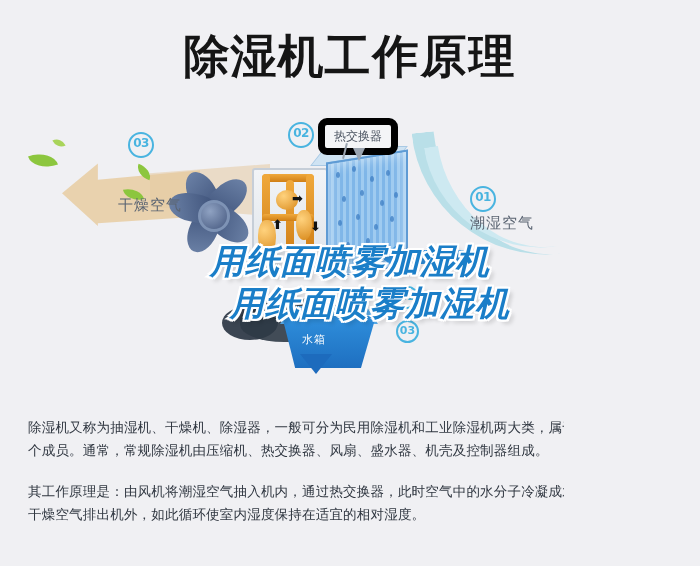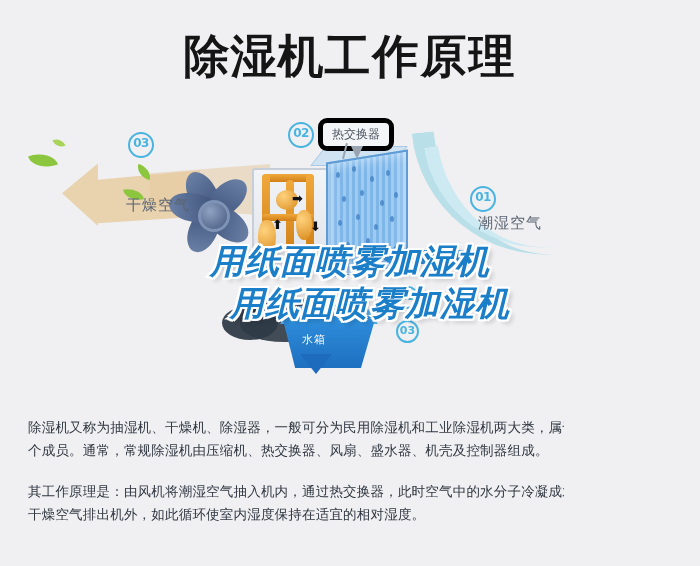--- a/index.html
+++ b/index.html
@@ -256,29 +256,28 @@
   }
   .b03 { left: 128px; top: 22px; }
   .b02 { left: 288px; top: 12px; }
   .b01 { left: 470px; top: 76px; }
 
   .ill-label {
     position: absolute;
     font-size: 15px;
     color: #5a6472;
     letter-spacing: 1px;
-    margin-left: 8px;
   }
   .lbl-dry   { left: 118px; top: 86px; }
   .lbl-humid { left: 470px; top: 104px; }
 
   .bubble {
     position: absolute; left: 318px; top: 8px;
     padding: 3px 9px;
-    border: 5px solid #000000;
+    border: 7px solid #000000;
     border-radius: 9px;
     background: #f4f5f7;
     font-size: 12px;
     color: #4a5360;
     white-space: nowrap;
   }
   .bubble::after {
     content: "";
     position: absolute; left: 28px; bottom: -13px;
     width: 0; height: 0;

